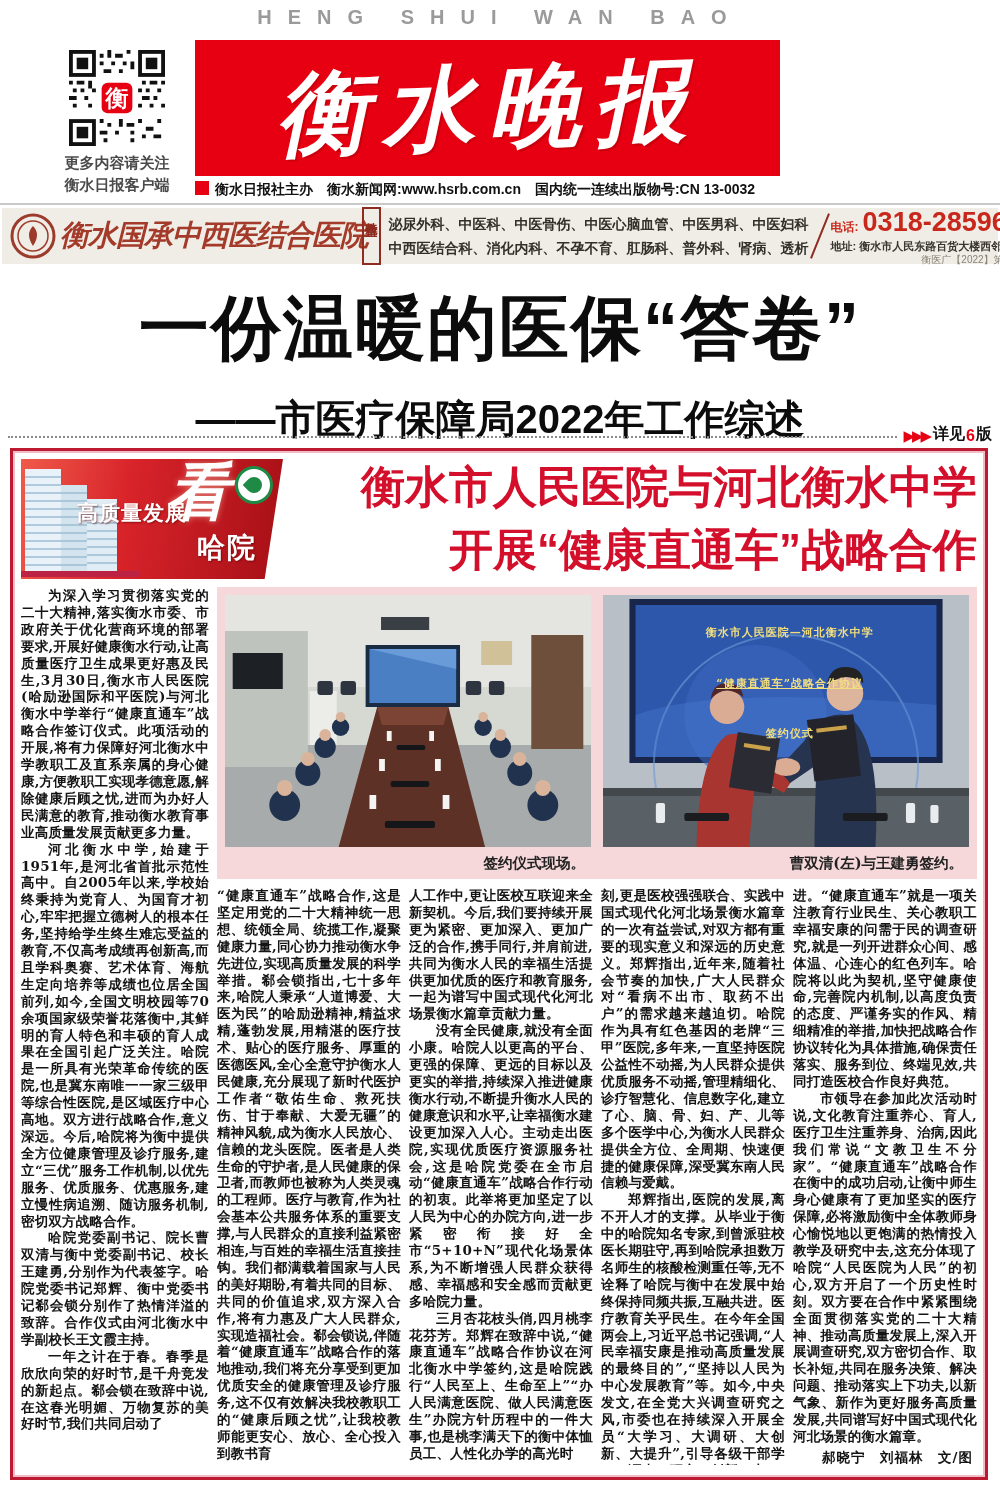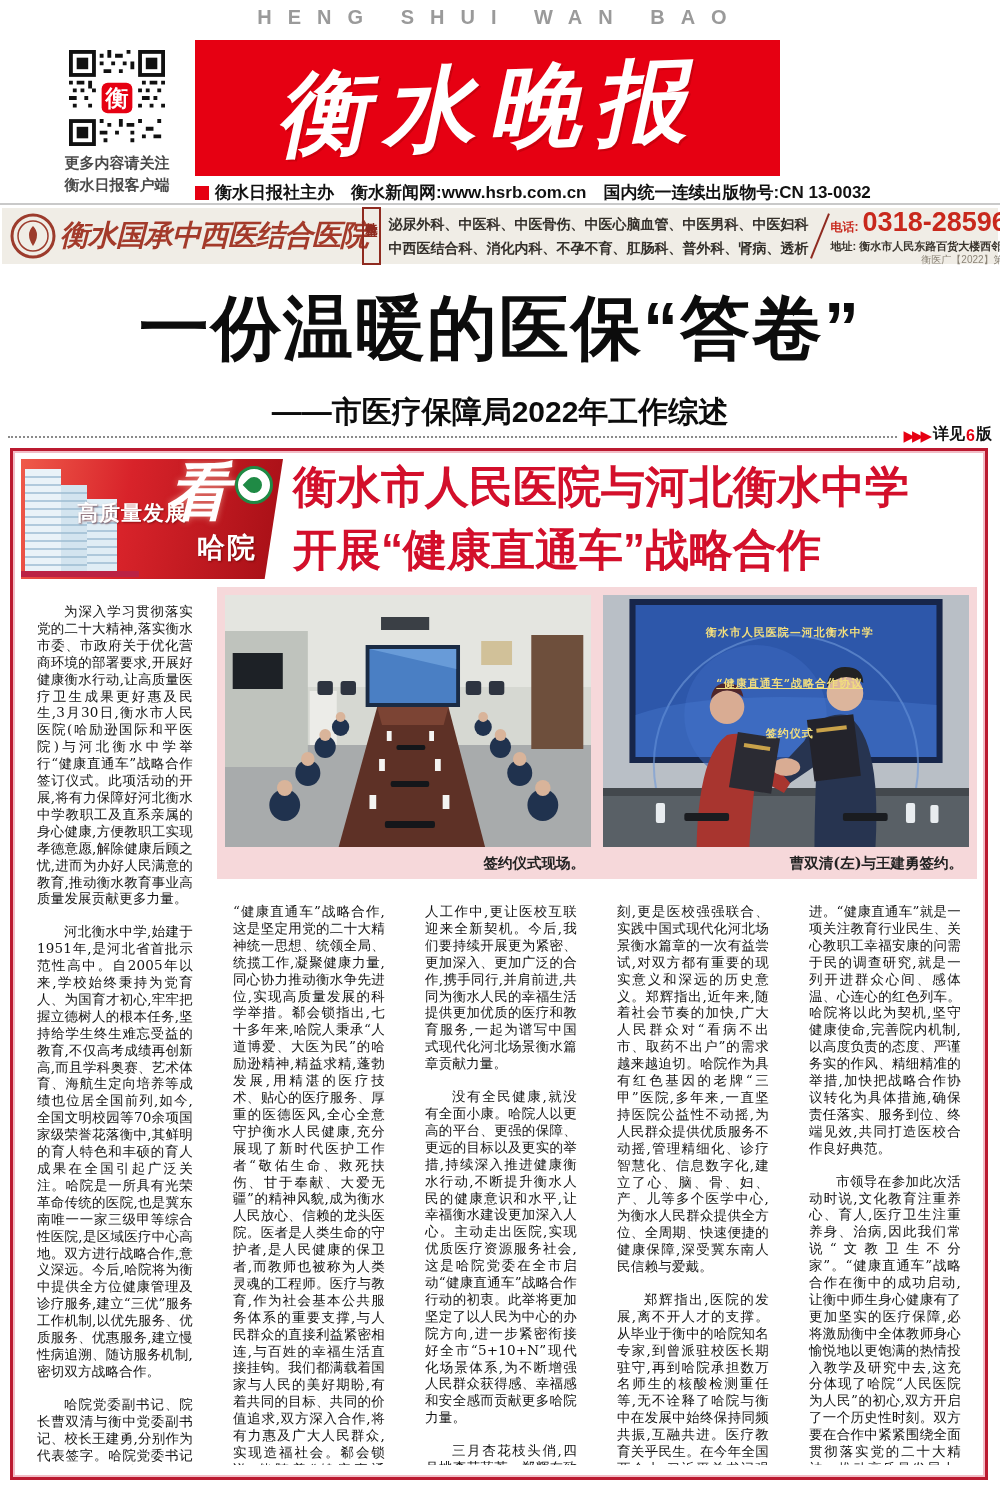--- a/index.html
+++ b/index.html
@@ -19,22 +19,22 @@
                     font-weight:900; font-size:92px; letter-spacing:14px; transform:rotate(-2deg);
                     text-shadow:2px 2px 0 rgba(120,0,0,.25); white-space:nowrap; }
   .date-block { position:absolute; left:802px; top:52px; width:190px; }
   .date-top { position:relative; padding-right:56px; }
   .date-l1 { font-size:19px; font-weight:bold; }
   .date-l2 { font-size:23px; font-weight:bold; margin-left:14px; }
   .day-num { position:absolute; right:6px; top:-4px; font-size:56px; line-height:1;
              font-weight:bold; color:#9a9a9a; }
   .date-lunar { margin-top:10px; font-size:15.5px; font-weight:bold; }
   .date-issue { margin-top:7px; font-size:15.5px; font-weight:bold; }
-  .publisher-row { position:absolute; left:195px; top:181px; font-size:17px; font-weight:bold;
-                   display:flex; align-items:center; white-space:nowrap; }
+  .publisher-row { position:absolute; left:195px; top:181px; font-size:14px; font-weight:bold;
+                   display:flex; align-items:flex-start; white-space:nowrap; }
   .red-sq { display:inline-block; width:14px; height:14px; background:#e60012; margin-right:6px; }
   .top-rule { position:absolute; top:203px; left:0; right:0; border-top:2px solid #c9c9c9; }
 
   
   .ad-banner { position:absolute; top:208px; left:2px; right:2px; height:56px; background:#f0ede6;
                display:flex; align-items:center; padding:0 8px; }
   .ad-logo { width:46px; height:46px; flex:none; }
   .ad-name { flex:none; width:300px; font-family:"DejaVu Serif", serif; font-style:italic;
              font-weight:900; font-size:29px; color:#a33a2a; white-space:nowrap;
              letter-spacing:-1px; margin-left:4px; }
@@ -48,21 +48,21 @@
   .ad-contact { flex:1; line-height:1.2; }
   .ad-phone-row { display:flex; align-items:baseline; }
   .ad-phone-label { font-size:12px; font-weight:bold; color:#c8281c; margin-right:4px; }
   .ad-phone { font-size:27px; font-weight:900; color:#c8281c; letter-spacing:0; }
   .ad-addr { font-size:11px; font-weight:bold; color:#3a352e; white-space:nowrap; margin-top:2px; }
   .ad-license { font-size:10px; color:#8a8376; text-align:right; margin-top:1px; }
 
   
   .lead { position:absolute; top:282px; left:0; right:0; text-align:center; }
   .lead h1 { font-size:70px; font-weight:900; letter-spacing:2px; color:#0c0c0c; white-space:nowrap; }
-  .lead h2 { font-size:30px; font-weight:900; margin-top:16px; color:#0c0c0c; }
+  .lead h2 { font-size:40px; font-weight:900; margin-top:16px; color:#0c0c0c; }
   .see-row { position:absolute; top:424px; left:8px; right:8px; display:flex; align-items:flex-end; }
   .see-dots { flex:1; border-bottom:2px dotted #8a8a8a; margin-bottom:7px; }
   .see-arrows { color:#e60012; font-size:15px; letter-spacing:-3px; margin:0 4px 0 6px; }
   .see-label, .see-suffix { font-size:16px; font-weight:bold; }
   .see-page { font-size:16px; font-weight:bold; color:#e60012; padding:0 1px; }
 
   
   .article-box { position:absolute; top:448px; left:10px; width:978px; height:1032px;
                  border:3px solid #bb1a30; box-shadow:inset 0 0 0 2px #f2bcc6; padding:8px; }
   .article-head { display:flex; gap:10px; height:120px; }
@@ -76,28 +76,28 @@
                font-family:"DejaVu Serif", serif; font-style:italic; font-weight:bold;
                text-shadow:0 0 6px rgba(255,230,200,.5); }
   .promo-l2 { position:absolute; left:176px; top:70px; color:#fff; font-weight:900; font-size:28px;
               letter-spacing:2px; text-shadow:1px 1px 2px rgba(90,0,0,.6); }
   .promo-logo { position:absolute; right:10px; top:7px; width:38px; height:38px; border-radius:50%;
                 background:#fff; border:3px solid #1f8a45; display:flex; align-items:center;
                 justify-content:center; }
   .promo-logo i { width:16px; height:16px; border-radius:50% 50% 50% 0; background:#1f8a45;
                   transform:rotate(45deg); display:block; }
   .article-title { flex:1; display:flex; flex-direction:column; justify-content:center;
-                   align-items:flex-start; color:#d30f2b; font-weight:900; text-align:center; }
+                   align-items:flex-end; color:#d30f2b; font-weight:900; text-align:center; }
   .article-title .t1 { font-size:44px; letter-spacing:0; white-space:nowrap; }
   .article-title .t2 { font-size:44px; margin-top:4px; white-space:nowrap; }
 
   .article-body { display:flex; gap:8px; margin-top:8px; height:878px; }
   .col { font-family:"DejaVu Serif", serif; font-size:13.5px; line-height:16.9px;
          text-align:justify; color:#141414; overflow:hidden; letter-spacing:.2px; }
-  .col p { margin:16px; }
+  .col p { margin:0;font-weight:bold; }
   .col p.ind { text-indent:2em; }
   .col1 { flex:none; width:188px; height:100%; }
   .right-zone { flex:1; display:flex; flex-direction:column; }
   .photo-strip { display:flex; gap:12px; height:292px; background:#f6d8da; padding:8px 8px 0; }
   .photo-strip figure { flex:1; display:flex; flex-direction:column; min-width:0; }
   .photo { position:relative; flex:1; overflow:hidden; background:#9aa0a6; }
   .photo svg { position:absolute; inset:0; width:100%; height:100%; }
   .screen-text { position:absolute; left:12%; right:10%; text-align:center; color:#f2de7e;
                  font-weight:bold; font-size:11px; letter-spacing:1px; white-space:nowrap;
                  font-family:"DejaVu Serif", serif; }

